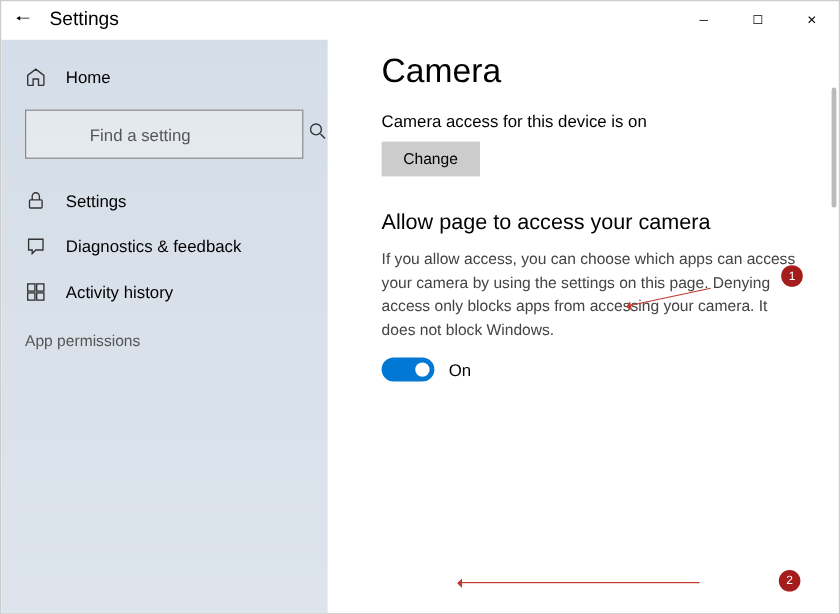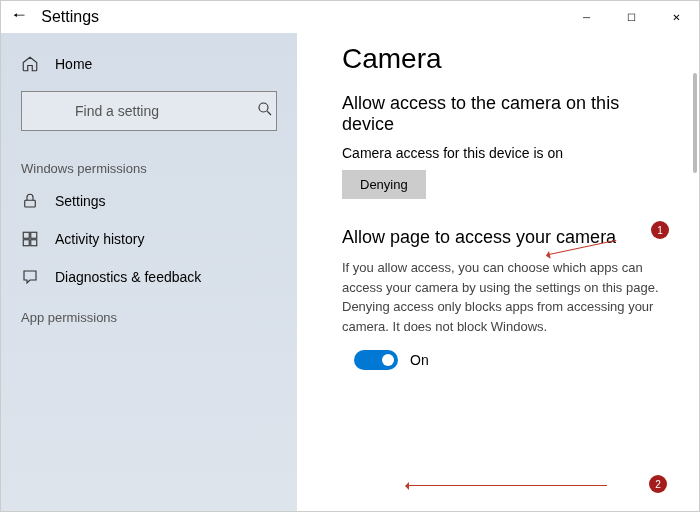--- a/index.html
+++ b/index.html
@@ -3,35 +3,35 @@
   <meta charset="utf-8">
   <style>
     * { margin: 0; padding: 0; box-sizing: border-box; font-family: 'Segoe UI', sans-serif; }
     body { width: 700px; height: 512px; background: #fff; overflow: hidden; position: relative; }
     .window { width: 700px; height: 512px; border: 1px solid #ccc; display: flex; flex-direction: column; }
     .titlebar { height: 32px; display: flex; align-items: center; justify-content: space-between; padding-left: 12px; }
     .titlebar-left { display: flex; align-items: center; gap: 16px; }
     .window-controls { display: flex; }
     .win-btn { width: 45px; height: 32px; display: flex; align-items: center; justify-content: center; font-size: 10px; cursor: pointer; }
     .content { flex: 1; display: flex; overflow: hidden; }
-    .sidebar { width: 296px; background: linear-gradient(to bottom, #d5dde8, #dde4ec); padding: 12px 0; overflow-y: auto; }
+    .sidebar { width: 272px; background: linear-gradient(to bottom, #d5dde8, #dde4ec); padding: 12px 0; overflow-y: auto; }
     .sidebar-row { display: flex; align-items: center; padding: 10px 20px; gap: 16px; font-size: 14px; cursor: pointer; }
     .sidebar-icon { width: 18px; height: 18px; display: flex; align-items: center; justify-content: center; }
     .search-box { margin: 8px 20px 16px 20px; border: 1px solid #888; background: rgba(255,255,255,0.35); display: flex; align-items: center; padding: 8px 10px; }
     .search-input { flex: 1; border: none; background: transparent; font-size: 14px; outline: none; color: #333; margin-left: 43px; }
     .search-input::placeholder { color: #555; }
     .sidebar-selected { font-weight: 600; padding: 10px 20px; font-size: 14px; }
     .section-header { padding: 14px 20px 6px 20px; font-size: 13px; color: #555; }
     .main { flex: 1; padding: 10px 30px 20px 45px; overflow-y: auto; position: relative; }
     .page-title { font-size: 28px; font-weight: 400; margin-bottom: 18px; }
     .sub-title { font-size: 18px; font-weight: 400; margin-bottom: 10px; }
     .desc { font-size: 13px; color: #444; line-height: 1.5; margin-bottom: 14px; }
     .status-line { font-size: 14px; margin-bottom: 9px; }
     .change-btn { background: #ccc; border: none; padding: 7px 18px; font-size: 13px; cursor: pointer; margin-bottom: 28px; }
-    .toggle-row { display: flex; align-items: center; gap: 12px; margin-left: 12px; }
+    .toggle-row { display: flex; align-items: center; gap: 12px; }
     .toggle { width: 44px; height: 20px; background: #0078d4; border-radius: 10px; position: relative; cursor: pointer; }
     .toggle-knob { width: 12px; height: 12px; background: #fff; border-radius: 50%; position: absolute; top: 4px; right: 4px; }
     .toggle-label { font-size: 14px; }
     .scrollbar-track { position: absolute; right: 2px; top: 40px; width: 4px; height: 100px; background: #bbb; border-radius: 2px; }
     .annotation-badge { width: 18px; height: 18px; background: #a51c1c; color: #fff; border-radius: 50%; display: flex; align-items: center; justify-content: center; font-size: 10px; position: absolute; }
     .annotation-arrow { position: absolute; height: 1px; background: #c0392b; }
     .annotation-arrow::before { content: ''; position: absolute; left: -6px; top: -3px; border: 4px solid transparent; border-right-color: #c0392b; }
     .back-arrow { font-size: 14px; cursor: pointer; }
     svg { width: 18px; height: 18px; stroke: #333; stroke-width: 1.5; fill: none; }
   </style>
@@ -66,65 +66,63 @@
         <input class="search-input" placeholder="Find a setting" style="">
         <span>
           <svg viewBox="0 0 24 24">
               <circle cx="10" cy="10" r="6"></circle>
               <line x1="15" y1="15" x2="20" y2="20"></line>
             </svg>
         </span>
       </div>
 
 
-      <div class="section-header">Windows permissions</div>
 
       <div class="sidebar-row">
         <span class="sidebar-icon">
           <svg viewBox="0 0 24 24">
               <rect x="5" y="11" width="14" height="9" rx="1"></rect>
               <path d="M8 11V7a4 4 0 0 1 8 0v4"></path>
             </svg>
         </span>
         <span>Settings</span>
       </div>
 
 
       <div class="sidebar-row">
         <span class="sidebar-icon">
           <svg viewBox="0 0 24 24">
+              <path d="M4 4h16v12H12l-4 4v-4H4z"></path>
+            </svg>
+        </span>
+        <span>Diagnostics &amp; feedback</span>
+      </div>
+
+      <div class="sidebar-row">
+        <span class="sidebar-icon">
+          <svg viewBox="0 0 24 24">
               <rect x="3" y="3" width="8" height="8"></rect>
               <rect x="13" y="3" width="8" height="8"></rect>
               <rect x="3" y="13" width="8" height="8"></rect>
               <rect x="13" y="13" width="8" height="8"></rect>
             </svg>
         </span>
         <span>Activity history</span>
-      </div>
-
-      <div class="sidebar-row">
-        <span class="sidebar-icon">
-          <svg viewBox="0 0 24 24">
-              <path d="M4 4h16v12H12l-4 4v-4H4z"></path>
-            </svg>
-        </span>
-        <span>Diagnostics &amp; feedback</span>
       </div>
 
       <div class="section-header">App permissions</div>
 
     </div>
 
     <div class="main">
       <div class="scrollbar-track"></div>
       <h1 class="page-title">Camera</h1>
 
-      <h2 class="sub-title">Allow access to the camera on this device</h2>
       <div class="status-line">Camera access for this device is on</div>
-      <button class="change-btn">Denying</button>
+      <button class="change-btn">Change</button>
 
       <h2 class="sub-title">Allow page to access your camera</h2>
       <p class="desc">If you allow access, you can choose which apps can access your camera by using the settings on this page. Denying access only blocks apps from accessing your camera. It does not block Windows.</p>
       <div class="toggle-row">
         <div class="toggle">
           <div class="toggle-knob"></div>
         </div>
         <span class="toggle-label">On</span>
       </div>
 

